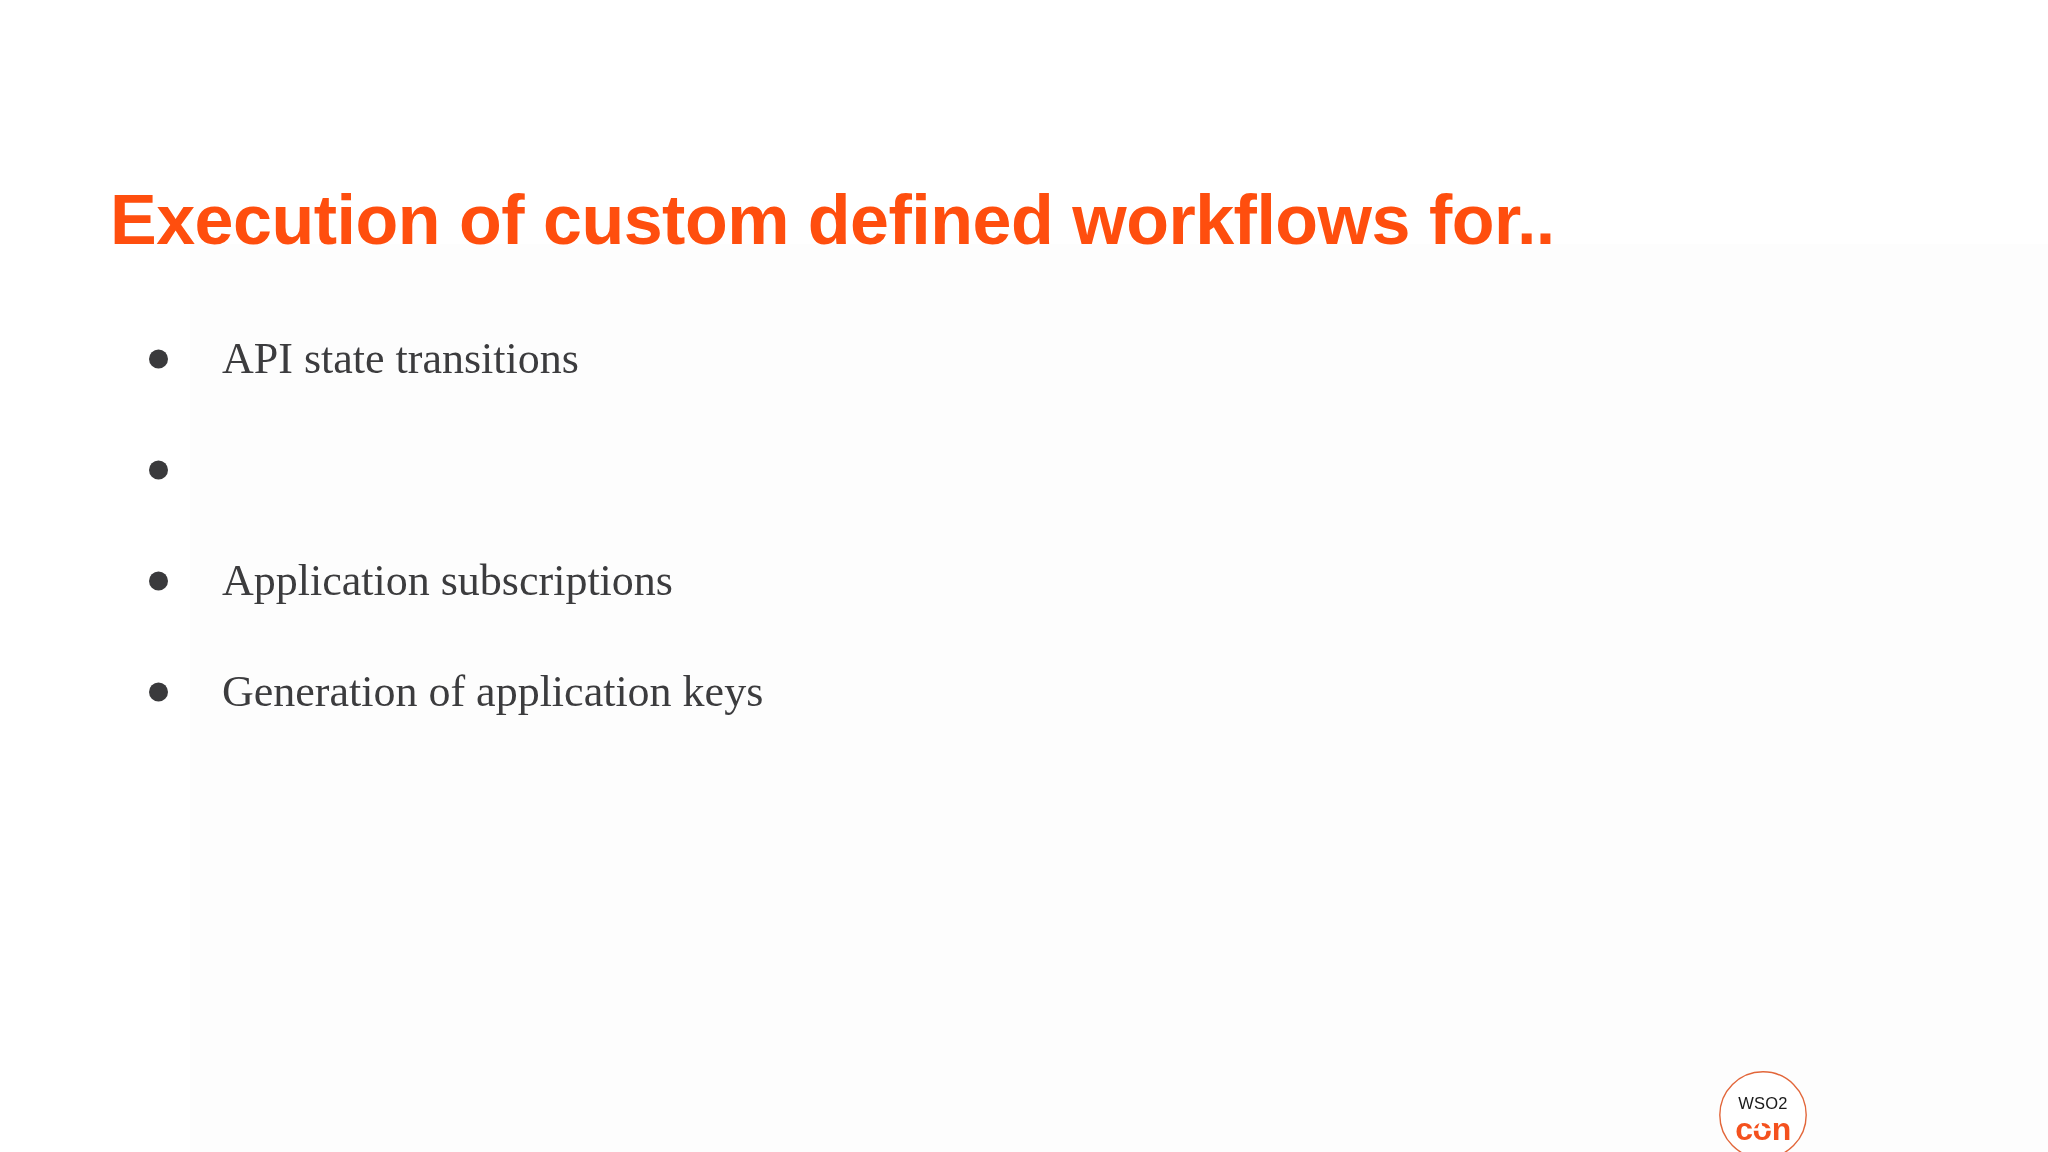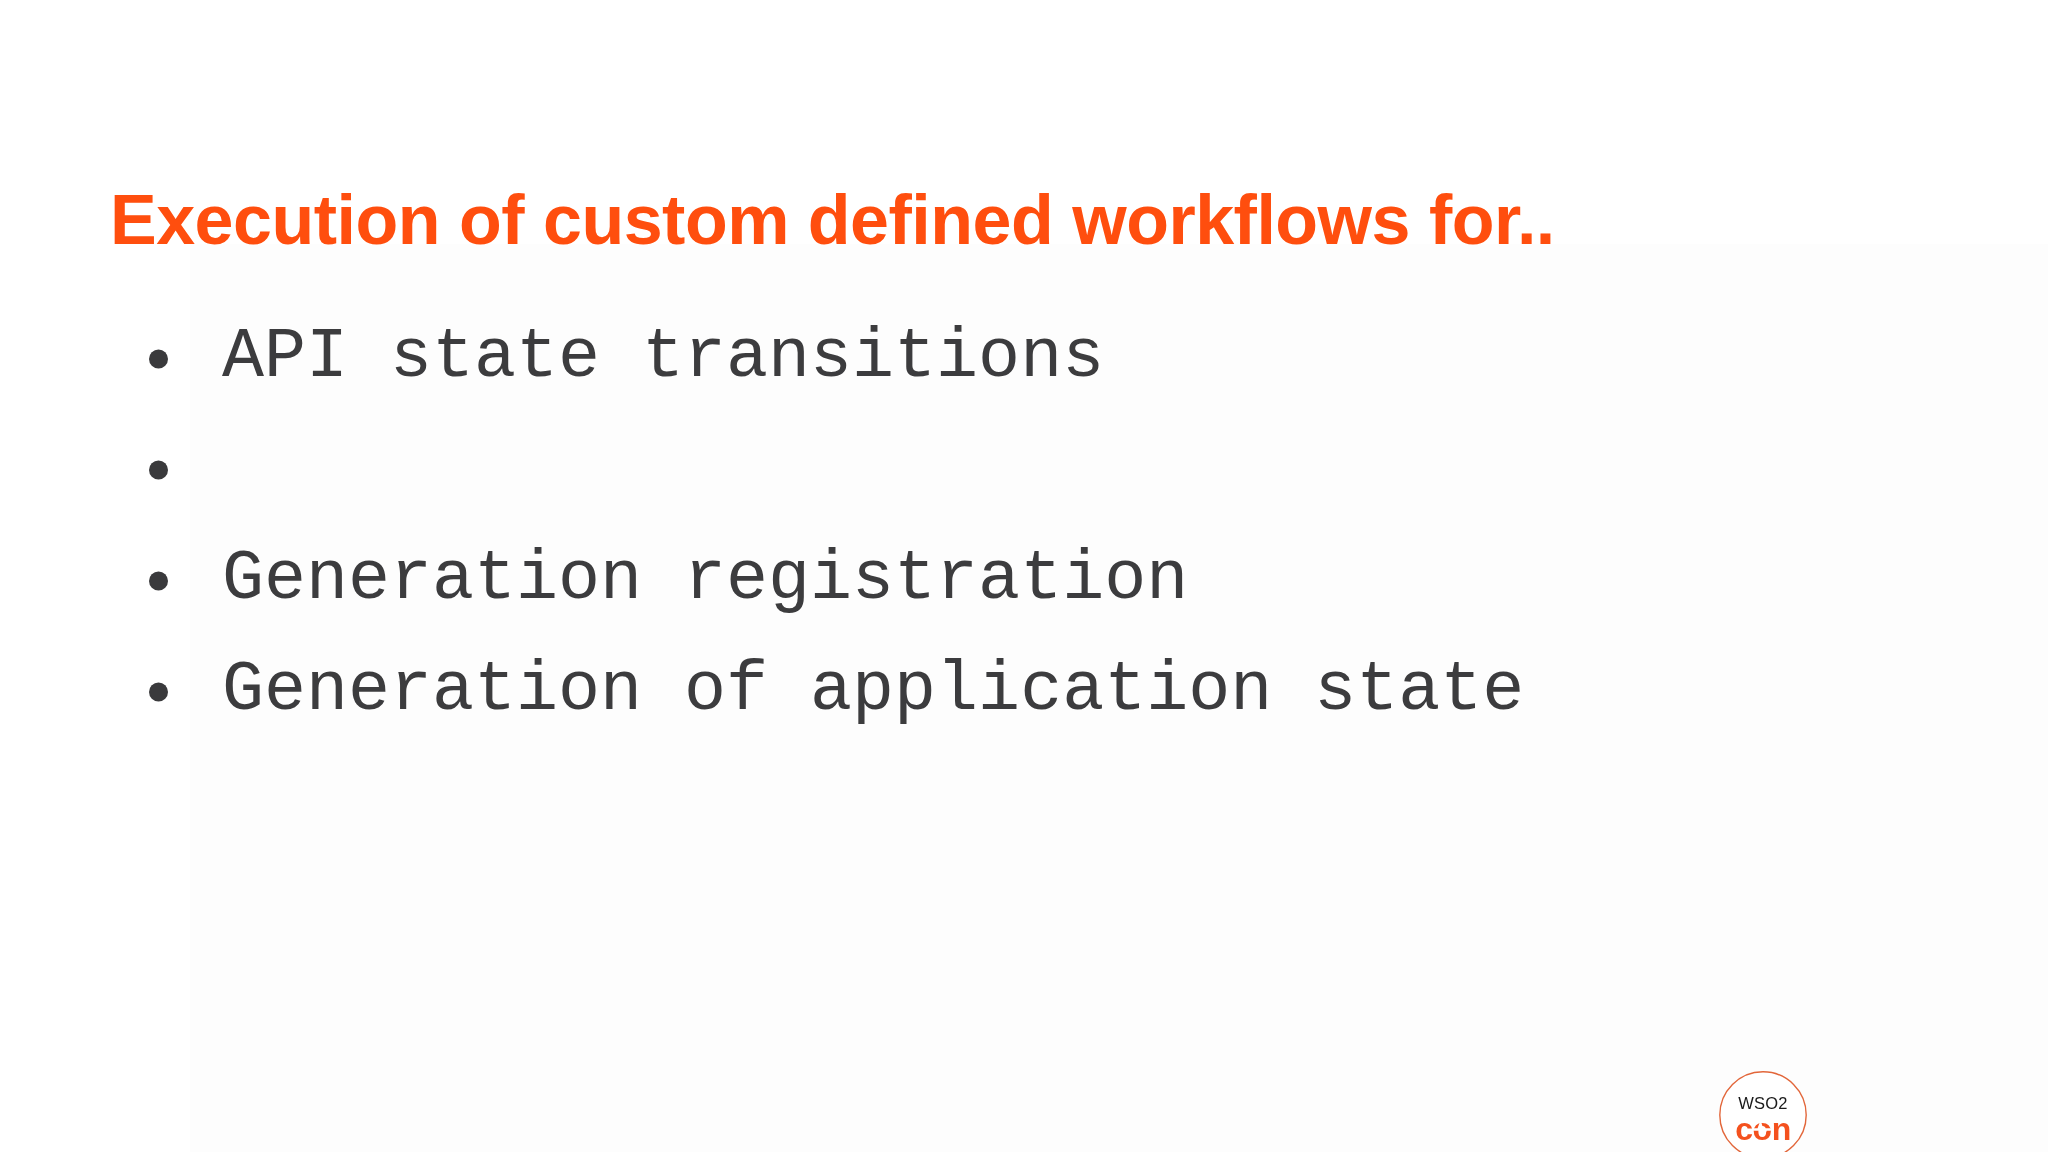--- a/index.html
+++ b/index.html
@@ -74,22 +74,22 @@
     top: 50%;
     transform: translateY(-50%);
     width: 19px;
     height: 19px;
     border-radius: 50%;
     background: #3a3a3c;
   }
 
   .bullet-text {
     color: #3c3c3e;
-    font-family: Liberation Mono, monospace;
-    font-size: 70px;
+    font-family: Liberation Serif, serif;
+    font-size: 44px;
     font-weight: 400;
     line-height: 1.12;
     letter-spacing: 0px;
     white-space: nowrap;
   }
 
   
   .logo {
     position: absolute;
     right: 36px;
@@ -119,27 +119,27 @@
       <span class="bullet-dot"></span>
       <span class="bullet-text">API state transitions</span>
     </li>
 
     <li class="bullet-item">
       <span class="bullet-dot"></span>
     </li>
 
     <li class="bullet-item">
       <span class="bullet-dot"></span>
-      <span class="bullet-text">Generation registration</span>
+      <span class="bullet-text">Application subscriptions</span>
     </li>
 
 
     <li class="bullet-item">
       <span class="bullet-dot"></span>
-      <span class="bullet-text">Generation of application state</span>
+      <span class="bullet-text">Generation of application keys</span>
     </li>
 
   </ul>
 
   <div class="logo">
     <svg viewBox="0 0 90 90" xmlns="http://www.w3.org/2000/svg">
 
       <circle cx="45" cy="45" r="43.2" fill="#ffffff" stroke="#e2663a" stroke-width="1.4"></circle>
 
       <text x="45" y="39" text-anchor="middle" font-family="Liberation Sans, sans-serif" font-size="16.5" font-weight="500" fill="#1a1a1a" letter-spacing="0.2">WSO2</text>

